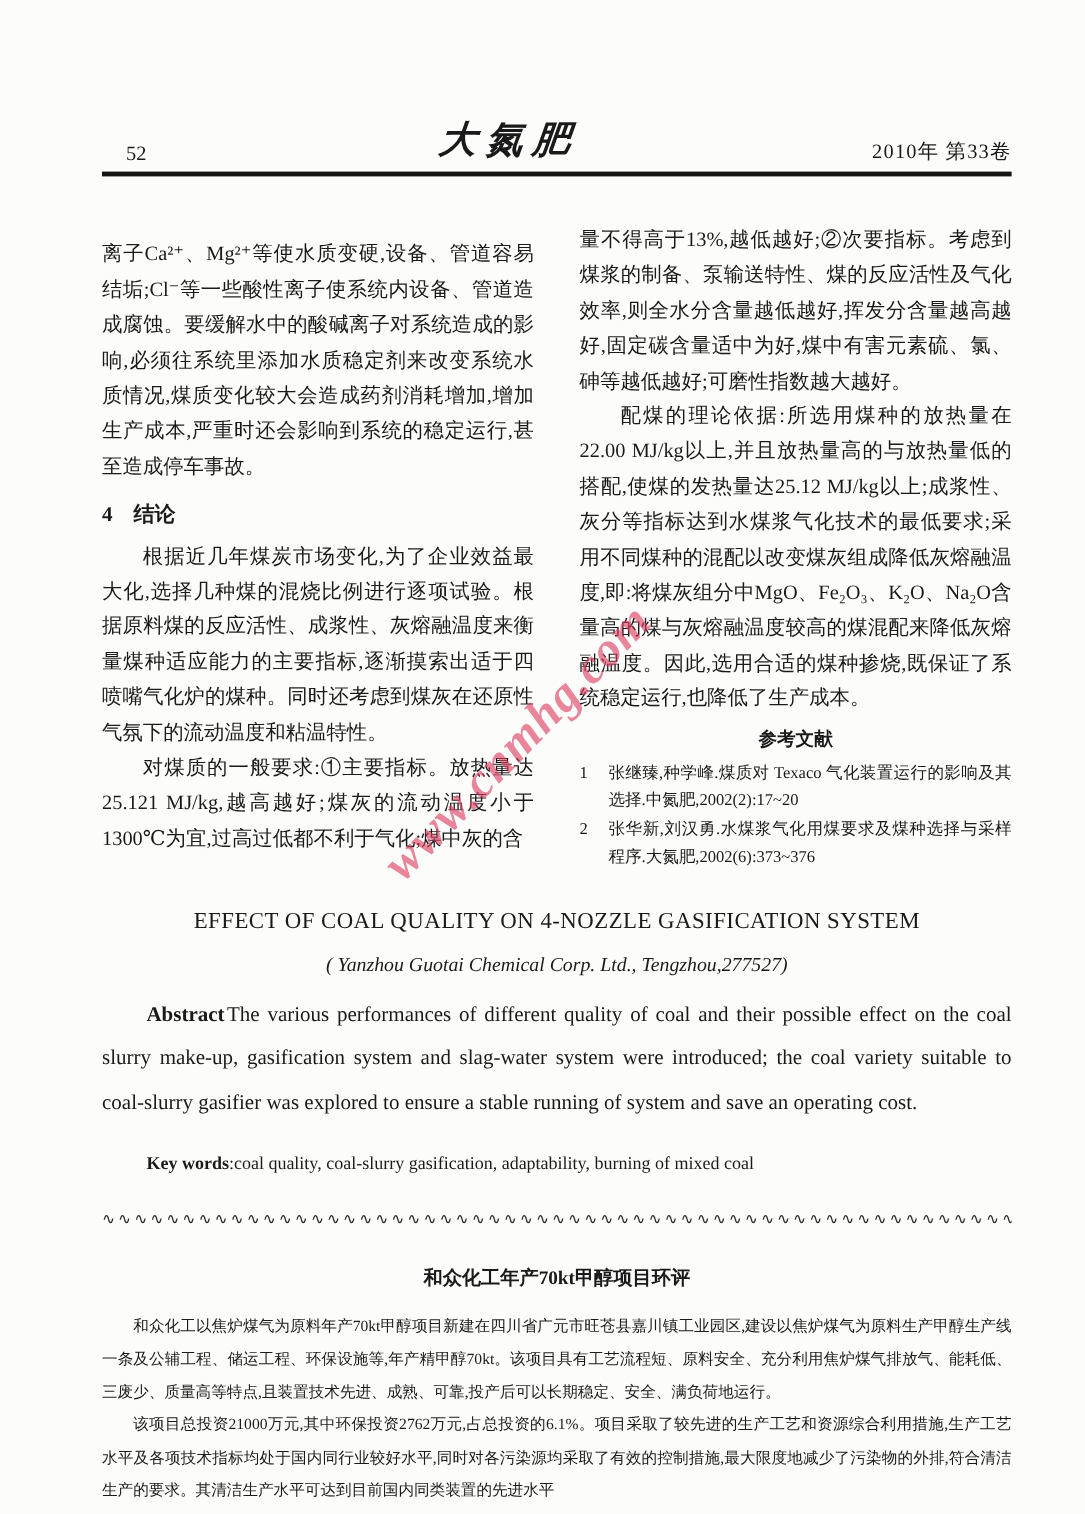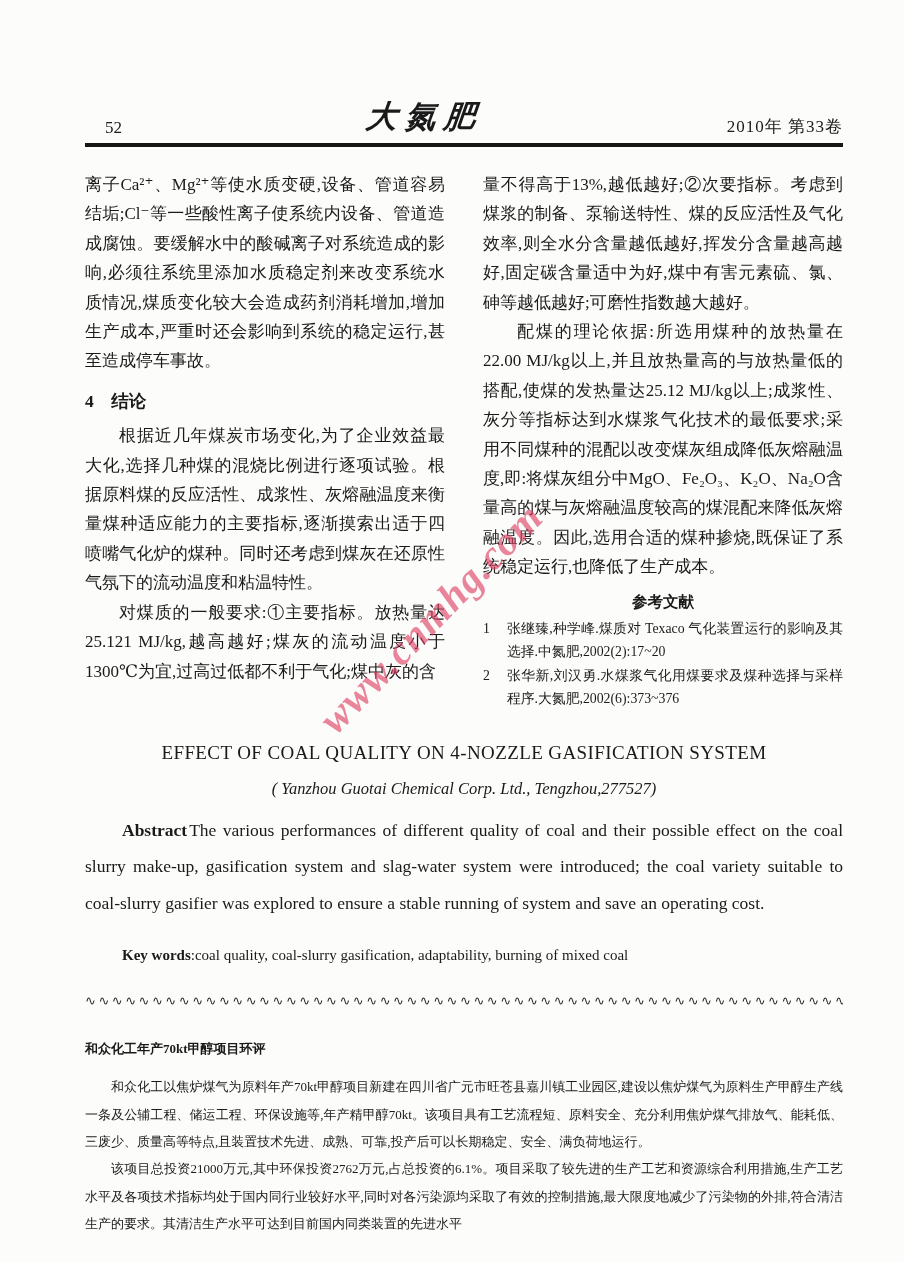--- a/index.html
+++ b/index.html
@@ -26,21 +26,21 @@
   }
   .page-num { font-size:17px; padding-left:20px; }
   .journal-logo {
     font-size:31px; font-weight:bold; font-style:italic;
     letter-spacing:8px; transform:skewX(-6deg);
   }
   .issue-info { font-size:17px; letter-spacing:1px; }
   .header-rule { border-bottom:4px solid #161616; margin-top:5px; }
 
   
-  .columns { display:flex; gap:38px; margin-top:23px; }
+  .columns { display:flex; gap:38px; margin-top:38px;align-items:center; }
   .col { flex:1; font-size:17px; line-height:29.4px; text-align:justify; }
   .col p { margin:0; }
   .indent { text-indent:2em; }
   .sec-heading { font-weight:bold; font-size:17.5px; margin:11px 0 5px 0; }
 
   .refs-heading { text-align:center; font-weight:bold; font-size:15.5px; margin:8px 0 3px 0; line-height:24px;}
   .ref-item { display:flex; font-size:13.8px; line-height:23.5px; }
   .ref-num { flex:none; width:24px; }
   .ref-text { text-align:justify; }
 
@@ -56,21 +56,21 @@
   .keywords { font-size:15px; line-height:30px; margin-top:19px; }
   .keywords-label { font-weight:bold; margin-left:37px; }
 
   
   .ornament {
     margin-top:24px; font-size:13px; letter-spacing:2.5px;
     white-space:nowrap; overflow:hidden; color:#2a2a2a; line-height:14px;
   }
 
   
-  .news-title { font-weight:bold; font-size:13px; margin-top:32px; }
+  .news-title { text-align:center; font-weight:bold; font-size:16px; margin-top:32px; }
   .news-body { margin-top:15px; }
   .news-body p { font-size:13px; line-height:27.4px; text-align:justify; text-indent:2em; margin:0; }
 
   
   .watermark {
     position:absolute; left:326px; top:702px;
     transform:rotate(-46deg); transform-origin:0 50%;
     font-size:41px; font-weight:bold; font-style:italic;
     color:rgba(223,62,97,0.62);
     letter-spacing:1px; white-space:nowrap;

